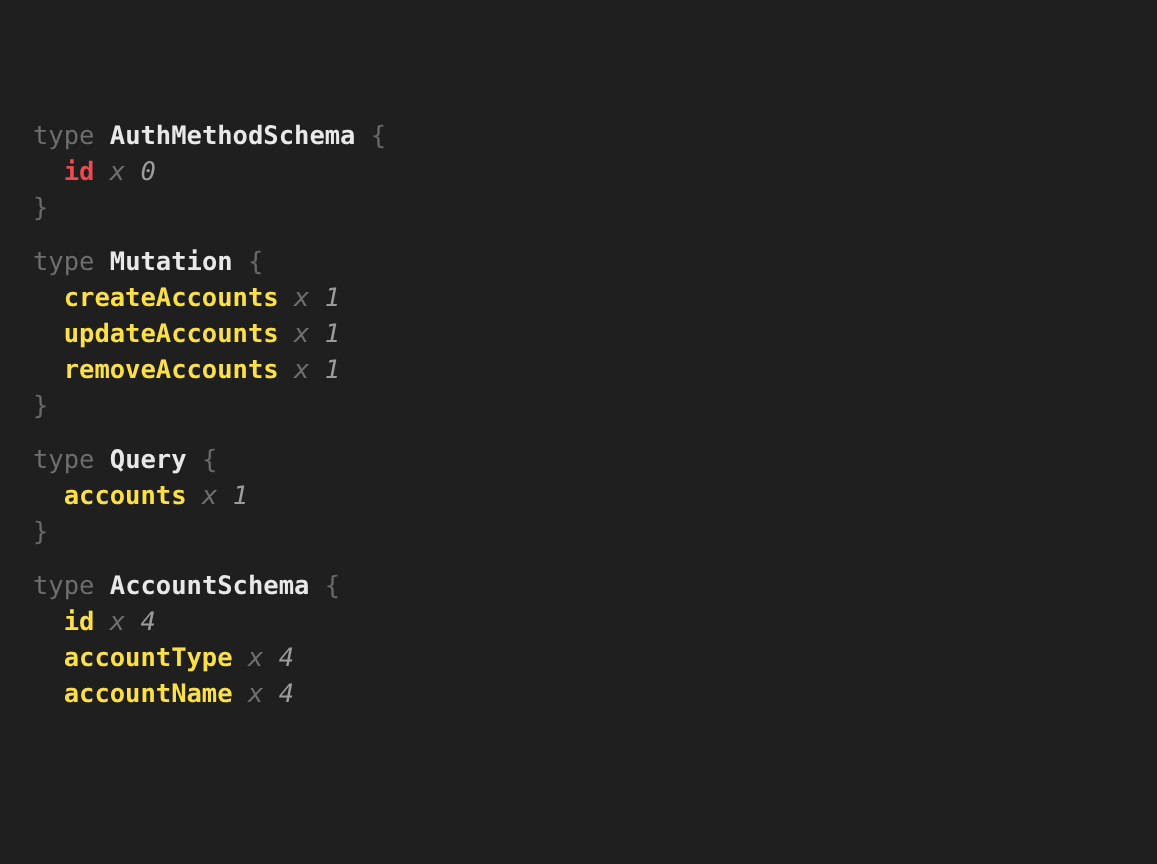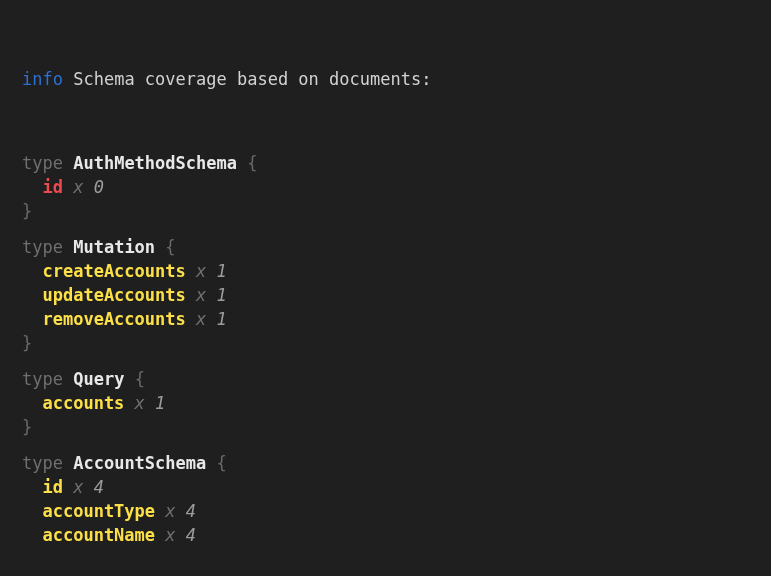--- a/index.html
+++ b/index.html
@@ -62,15 +62,14 @@
   }
   .count {
     color: #9c9c9c;
     font-style: italic;
   }
 </style>
 </head>
 <body>
 
 <div class="terminal">
-  <div class="line"><span class="info-label">info</span><span> </span><span class="header-msg">Schema coverage based on documents:</span></div>
   <div id="type-blocks"><div class="type-block"><div class="line"><span class="kw">type</span> <span class="type-name">AuthMethodSchema</span> <span class="brace">{</span></div><div class="line field-line"><span class="field-name zero">id</span> <span class="times">x</span> <span class="count">0</span></div><div class="line"><span class="brace">}</span></div></div><div class="type-block"><div class="line"><span class="kw">type</span> <span class="type-name">Mutation</span> <span class="brace">{</span></div><div class="line field-line"><span class="field-name">createAccounts</span> <span class="times">x</span> <span class="count">1</span></div><div class="line field-line"><span class="field-name">updateAccounts</span> <span class="times">x</span> <span class="count">1</span></div><div class="line field-line"><span class="field-name">removeAccounts</span> <span class="times">x</span> <span class="count">1</span></div><div class="line"><span class="brace">}</span></div></div><div class="type-block"><div class="line"><span class="kw">type</span> <span class="type-name">Query</span> <span class="brace">{</span></div><div class="line field-line"><span class="field-name">accounts</span> <span class="times">x</span> <span class="count">1</span></div><div class="line"><span class="brace">}</span></div></div><div class="type-block"><div class="line"><span class="kw">type</span> <span class="type-name">AccountSchema</span> <span class="brace">{</span></div><div class="line field-line"><span class="field-name">id</span> <span class="times">x</span> <span class="count">4</span></div><div class="line field-line"><span class="field-name">accountType</span> <span class="times">x</span> <span class="count">4</span></div><div class="line field-line"><span class="field-name">accountName</span> <span class="times">x</span> <span class="count">4</span></div></div></div>
 </div>
 
 </body></html>

